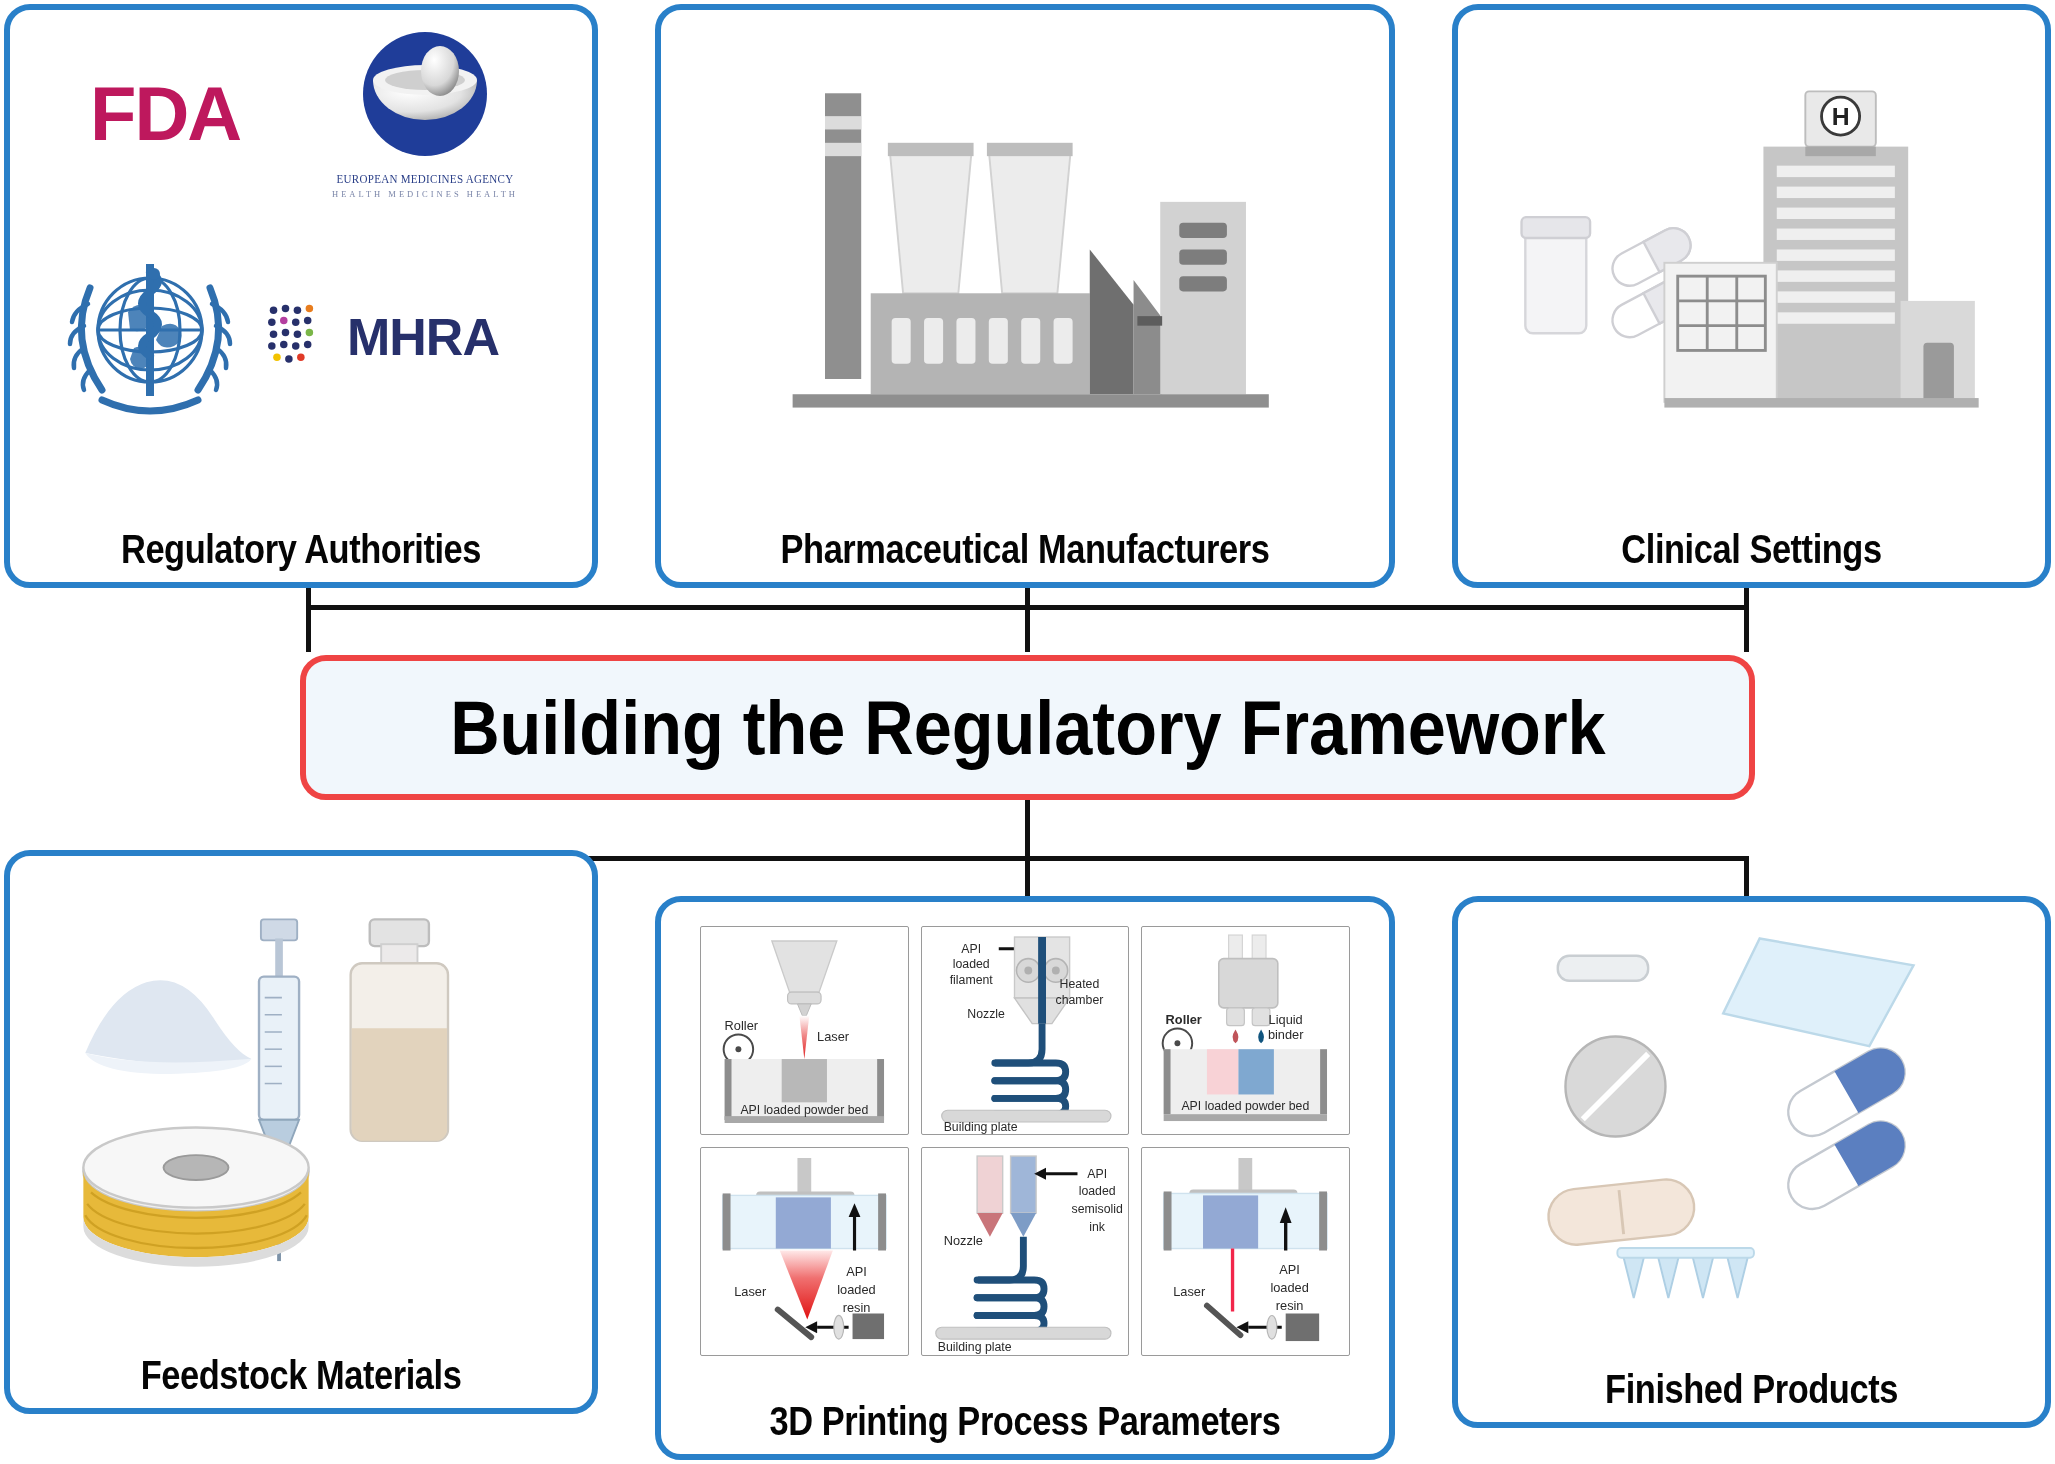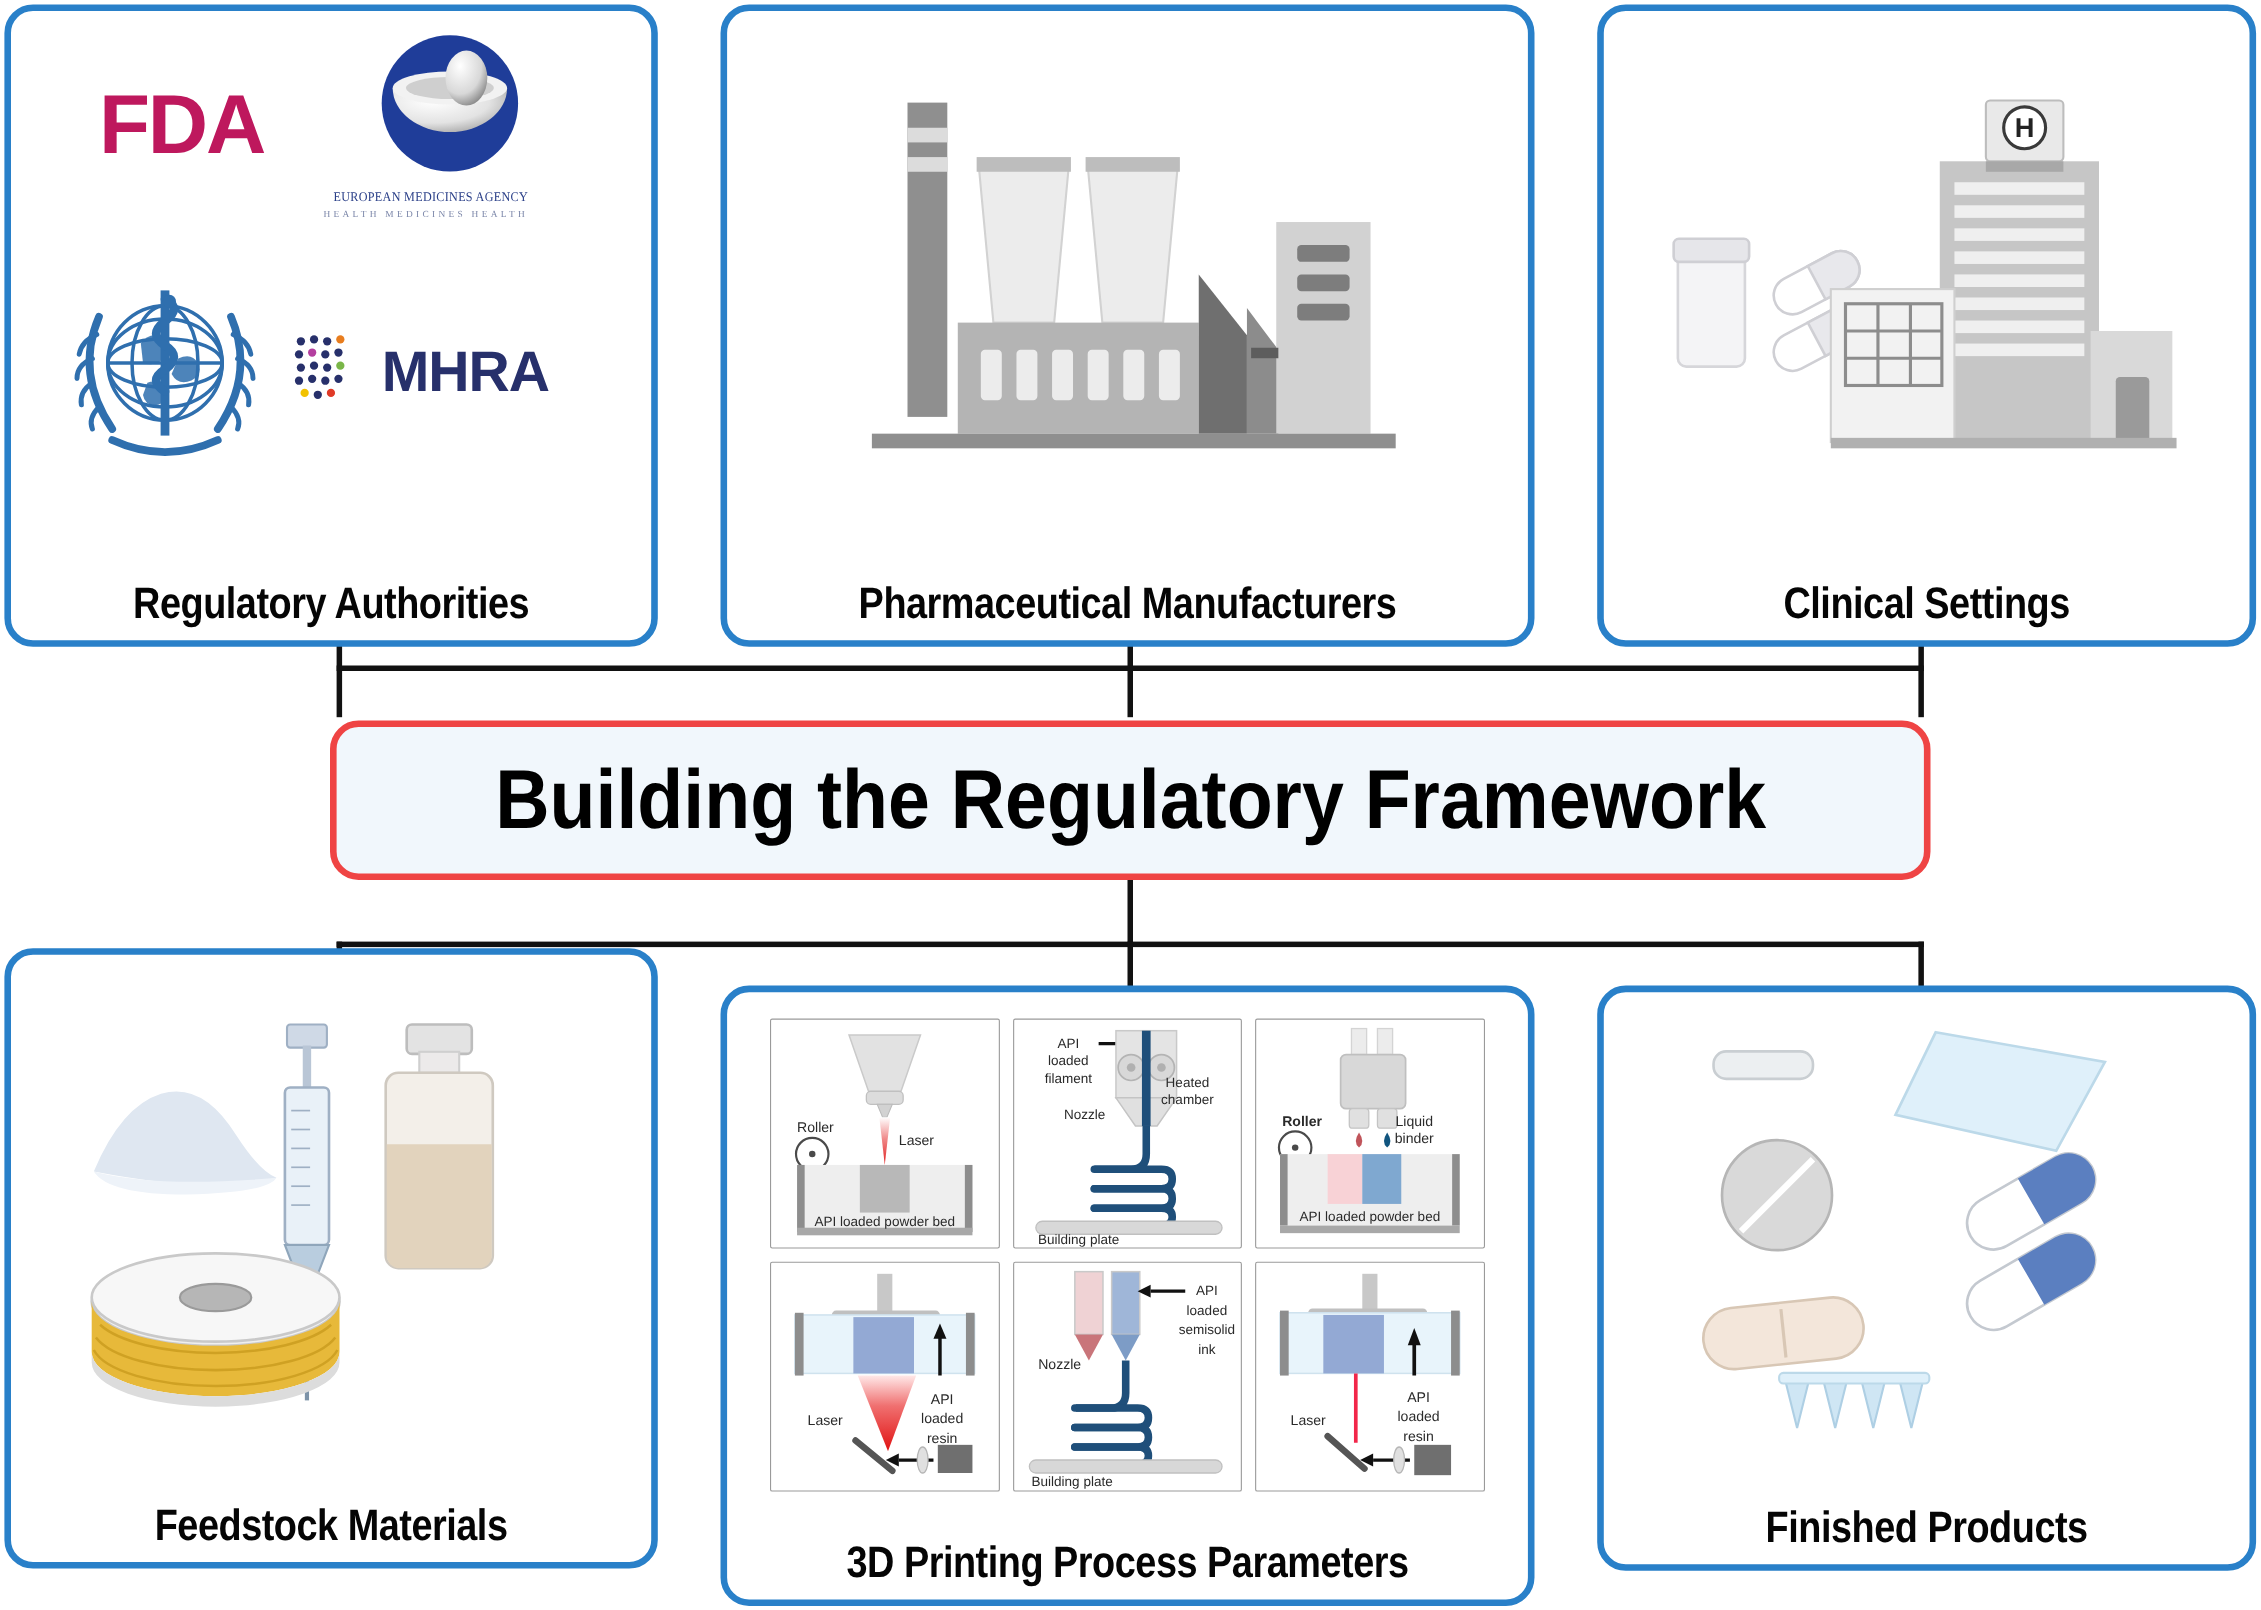--- a/index.html
+++ b/index.html
@@ -50,21 +50,21 @@
   
   .ln{position:absolute;background:#111;}
 
   
   .logo-grid{position:relative;width:100%;height:100%;}
   .fda{
     position:absolute;left:80px;top:60px;
     font-size:76px;font-weight:bold;color:#be185d;
     letter-spacing:-2px;font-family:"Liberation Sans",sans-serif;
   }
-  .ema-wrap{position:absolute;left:284px;top:18px;width:230px;text-align:left;}
+  .ema-wrap{position:absolute;left:300px;top:18px;width:230px;text-align:center;}
   .ema-mark{width:140px;height:140px;margin:0 auto;position:relative;}
   .ema-t1{font-size:12px;color:#2a3f88;letter-spacing:0.3px;margin-top:4px;white-space:nowrap;
     transform:scaleX(0.92);font-family:"Liberation Serif",serif;}
   .ema-t2{font-size:8.5px;color:#7a85a8;letter-spacing:3px;margin-top:2px;white-space:nowrap;
     font-family:"Liberation Serif",serif;}
   .who-wrap{position:absolute;left:40px;top:220px;width:200px;height:200px;}
   .mhra-wrap{position:absolute;left:255px;top:290px;display:flex;align-items:center;gap:12px;}
   .mhra-text{font-size:52px;font-weight:bold;color:#27306b;letter-spacing:-1px;
     font-family:"Liberation Sans",sans-serif;}
 
@@ -284,21 +284,21 @@
         <rect x="168" y="356" width="330" height="10" fill="#b0b0b0"></rect>
       </svg>
     </div>
     <div class="card-label">Clinical Settings</div>
   </div>
 
   <div id="banner">
     <span id="banner-text">Building the Regulatory Framework</span>
   </div>
 
-  <div class="card" style="left:4px;top:850px;width:594px;height:564px;margin-top:12px;">
+  <div class="card" style="left:4px;top:850px;width:594px;height:564px;">
     <div class="card-body">
       <svg viewBox="0 0 520 440" width="500" height="420">
 
         <path d="M34 176 q26 -62 64 -74 q40 -12 72 40 q22 34 38 40 q-60 16 -174 -6 Z" fill="#dfe7f1" stroke="#c2ced e" stroke-width="2"></path>
         <path d="M34 176 q60 16 174 6 q-8 14 -86 16 q-74 0 -88 -22 Z" fill="#eef3f9"></path>
 
         <g>
           <rect x="218" y="36" width="38" height="22" rx="3" fill="#cfd9e6" stroke="#9fb0c4" stroke-width="2"></rect>
           <rect x="233" y="56" width="8" height="40" fill="#b9c6d6"></rect>
           <rect x="216" y="96" width="42" height="150" rx="5" fill="#e9f1f8" stroke="#9fb0c4" stroke-width="2.5"></rect>

